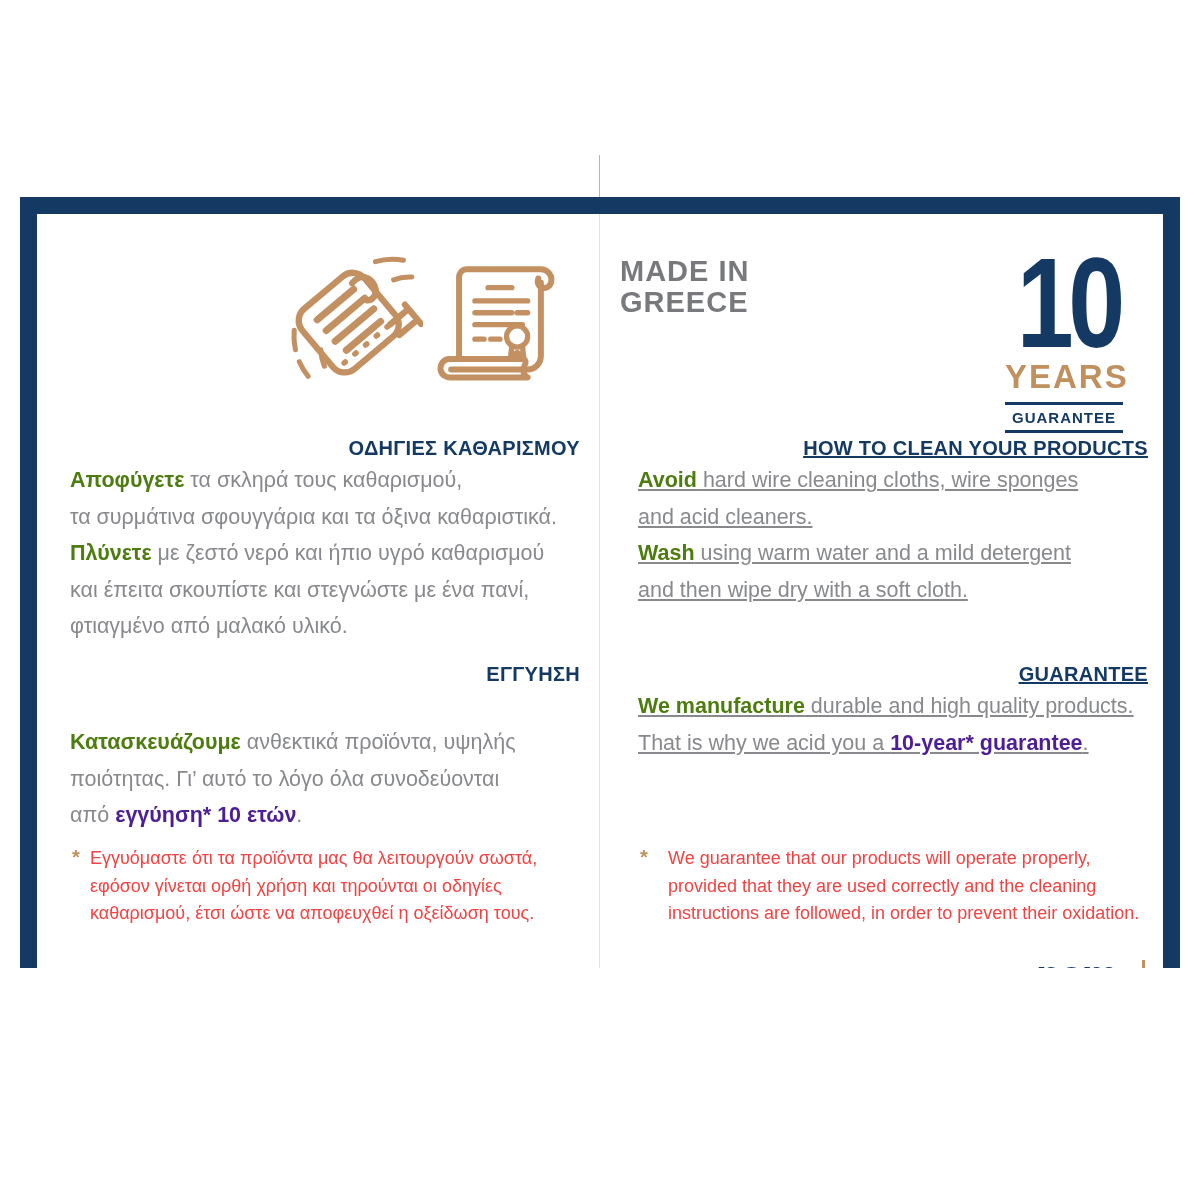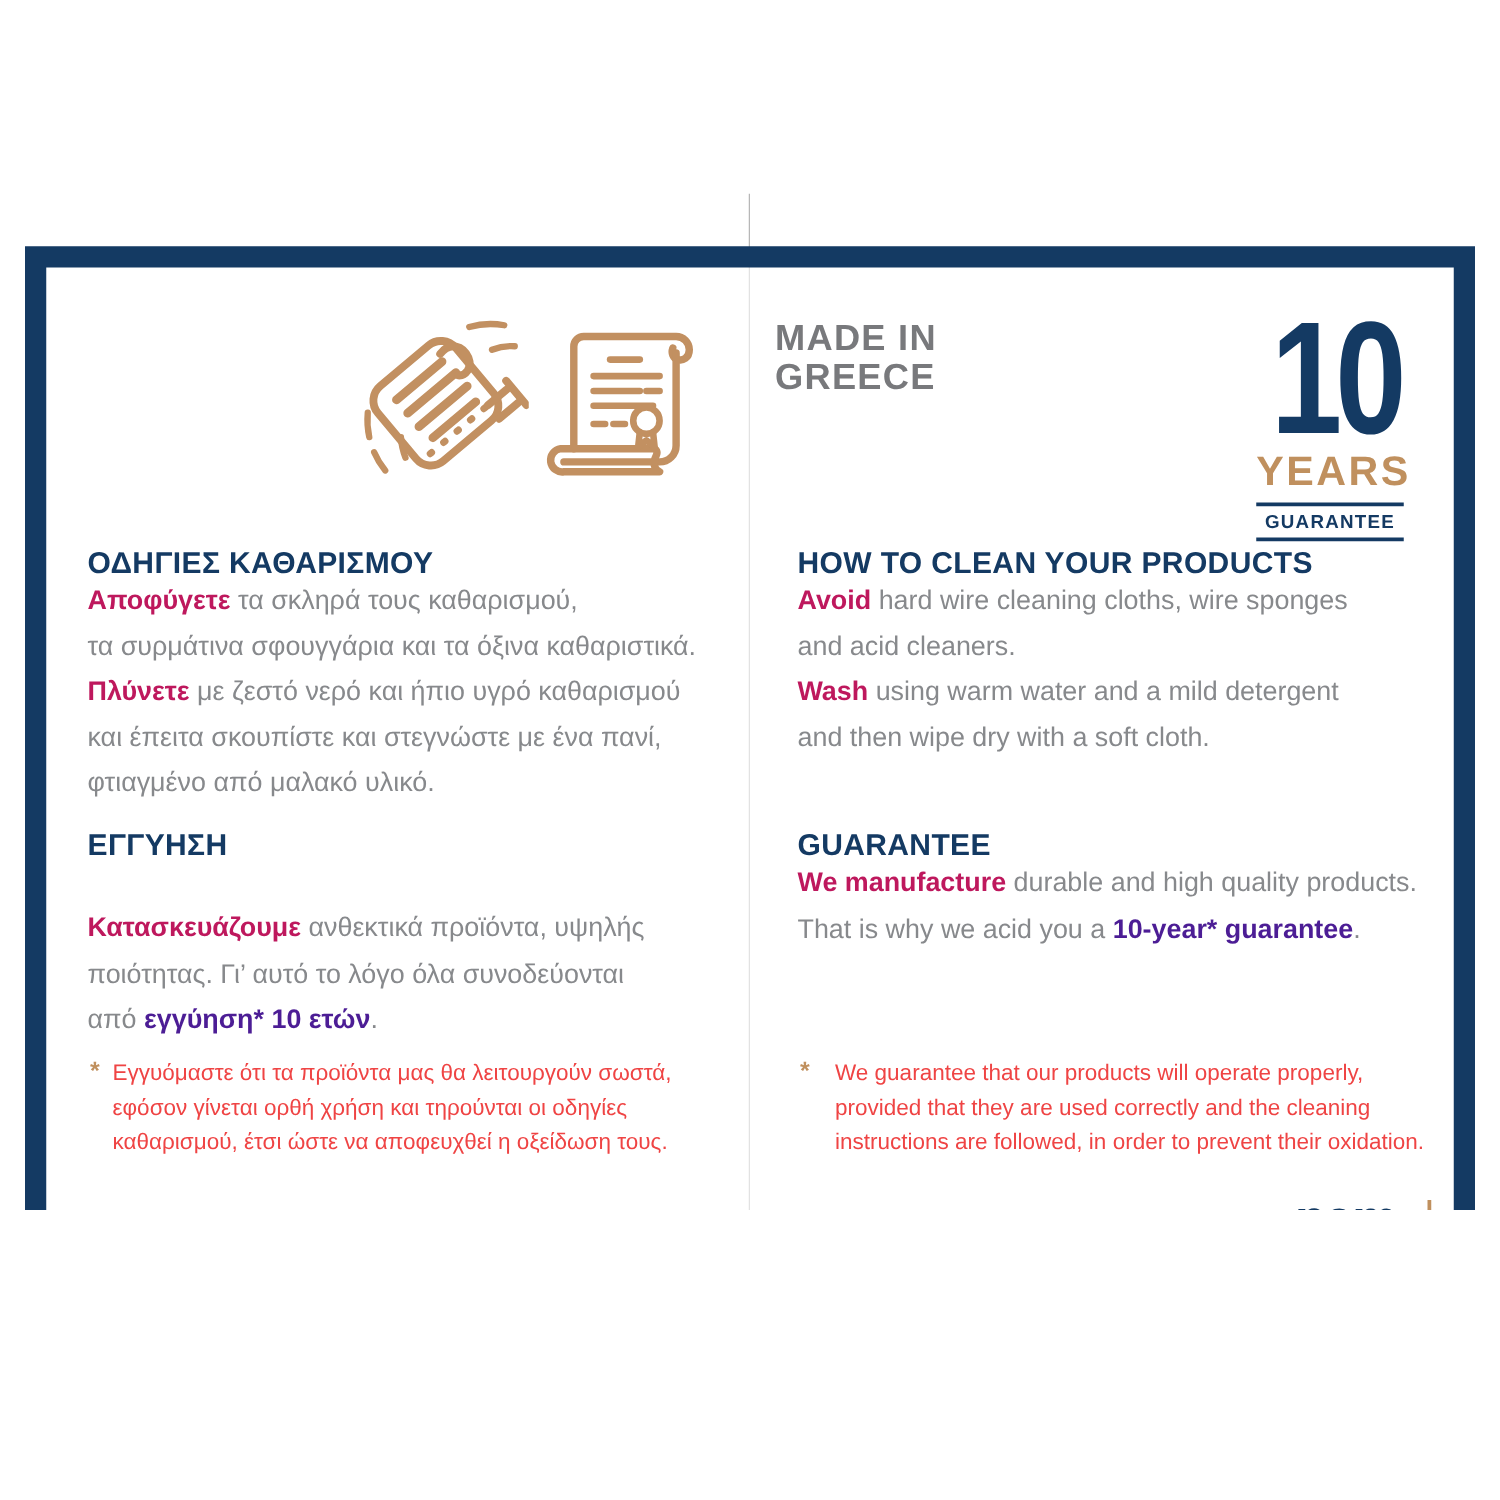--- a/index.html
+++ b/index.html
@@ -29,33 +29,33 @@
   
   .badge { position:absolute; left:1005px; top:256px; width:118px; text-align:center; }
   .badge-number { font-size:128px; font-weight:bold; color:#143a63; line-height:94px;
     letter-spacing:-7px; transform:scaleX(0.80); transform-origin:50% 0; }
   .badge-years { margin-top:8px; font-size:33px; color:#c0905e; letter-spacing:2px; font-weight:bold; }
   .badge-rule { border:none; border-top:3px solid #143a63; margin-top:6px; }
   .badge-guarantee { margin-top:4px; font-size:15px; font-weight:bold; color:#143a63; letter-spacing:1px; }
   .badge-rule2 { border:none; border-top:3px solid #143a63; margin-top:4px; }
 
   
-  .section-title { position:absolute; font-size:24px; font-weight:bold; color:#143a63;
-    letter-spacing:.3px; }
+  .section-title { position:absolute; font-size:20px; font-weight:bold; color:#143a63;
+    letter-spacing:.3px;text-align:right; }
   .body-text { position:absolute; font-size:21.5px; line-height:36.5px; color:#87898c; }
   .seg-n { color:#87898c; }
-  .seg-b { font-weight:bold; color:#be185d; }
+  .seg-b { font-weight:bold; color:#4d7c0f; }
   .seg-a { font-weight:bold; color:#4c1d95; }
 
   .footnote { position:absolute; font-size:18px; line-height:27.5px; color:#ef4444; }
   .footnote-mark { position:absolute; font-size:20px; font-weight:bold; color:#c0905e; }
 
   
   .col-left  { left:70px;  width:510px; }
-  .col-right { left:638px; width:510px; }
+  .col-right { left:638px; width:510px;text-decoration:underline; }
 
   
   .brand { position:absolute; left:1036px; top:952px; display:flex; align-items:center; }
   .brand-name { font-size:41px; font-weight:bold; color:#143a63; letter-spacing:-1px; }
   .brand-dot { font-size:41px; font-weight:bold; color:#8f959b; }
   .brand-bar { display:inline-block; width:3px; height:31px; background:#c0905e; margin-left:13px; }
 
   svg .st { fill:none; stroke:#c29061; stroke-linecap:round; stroke-linejoin:round; }
 </style>
 </head>

